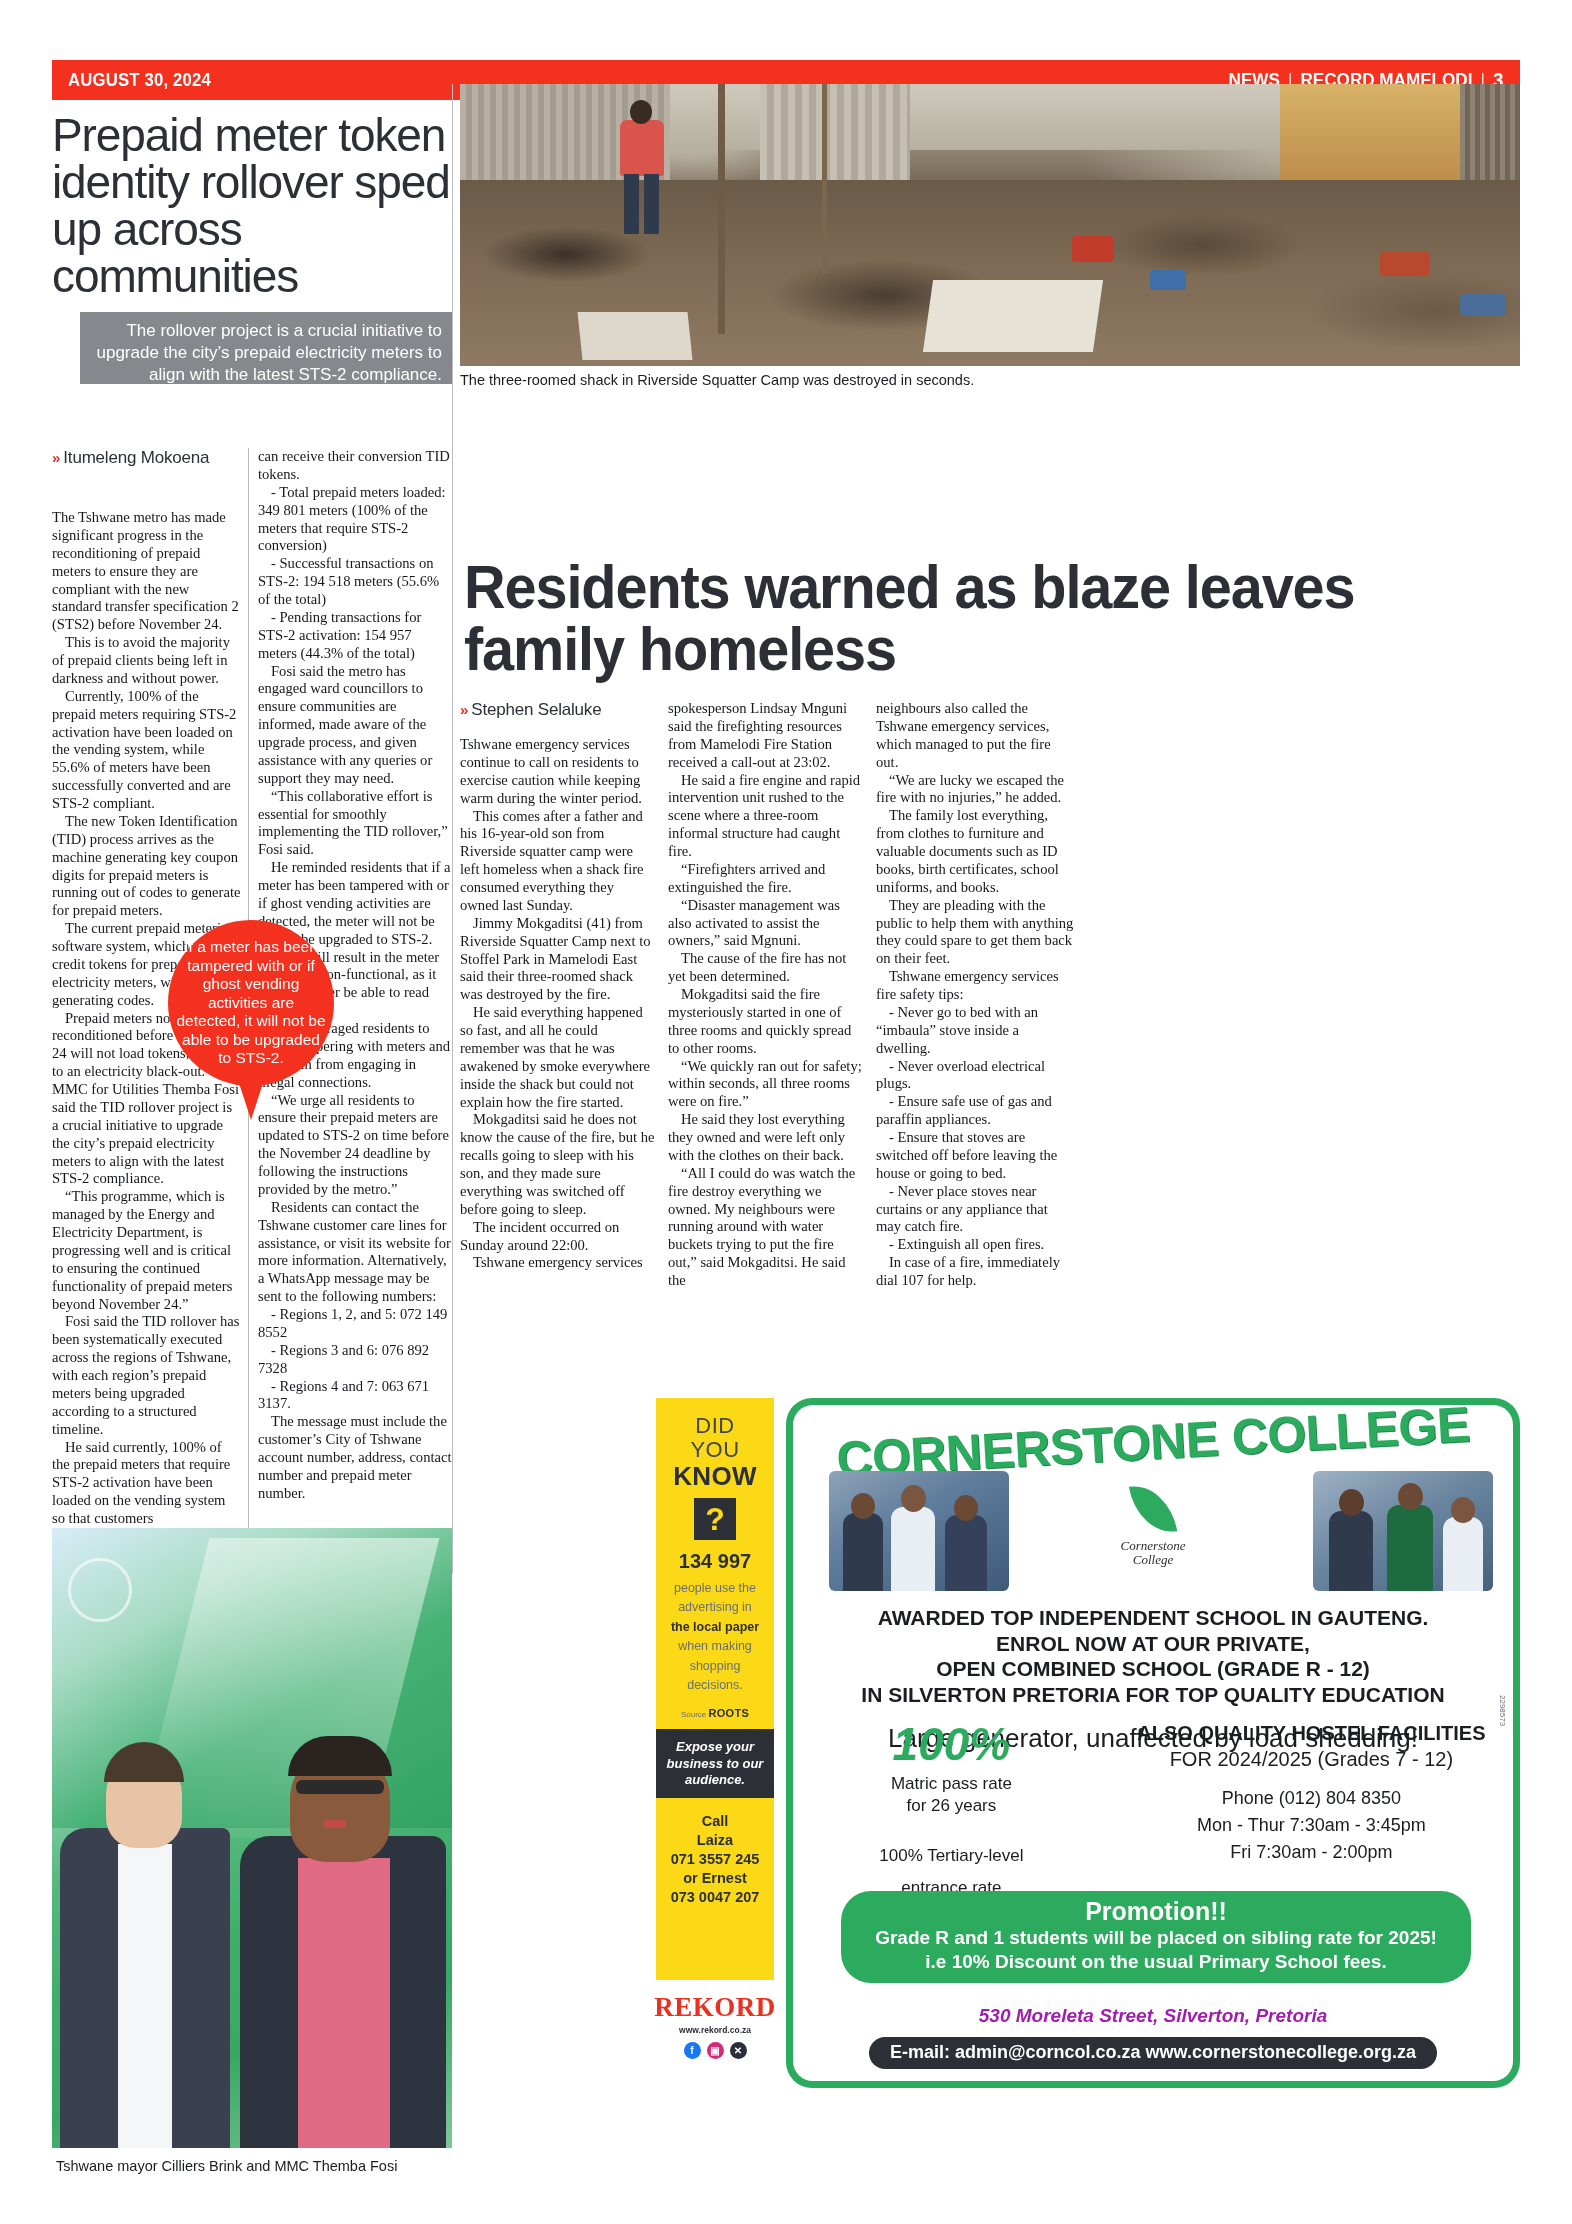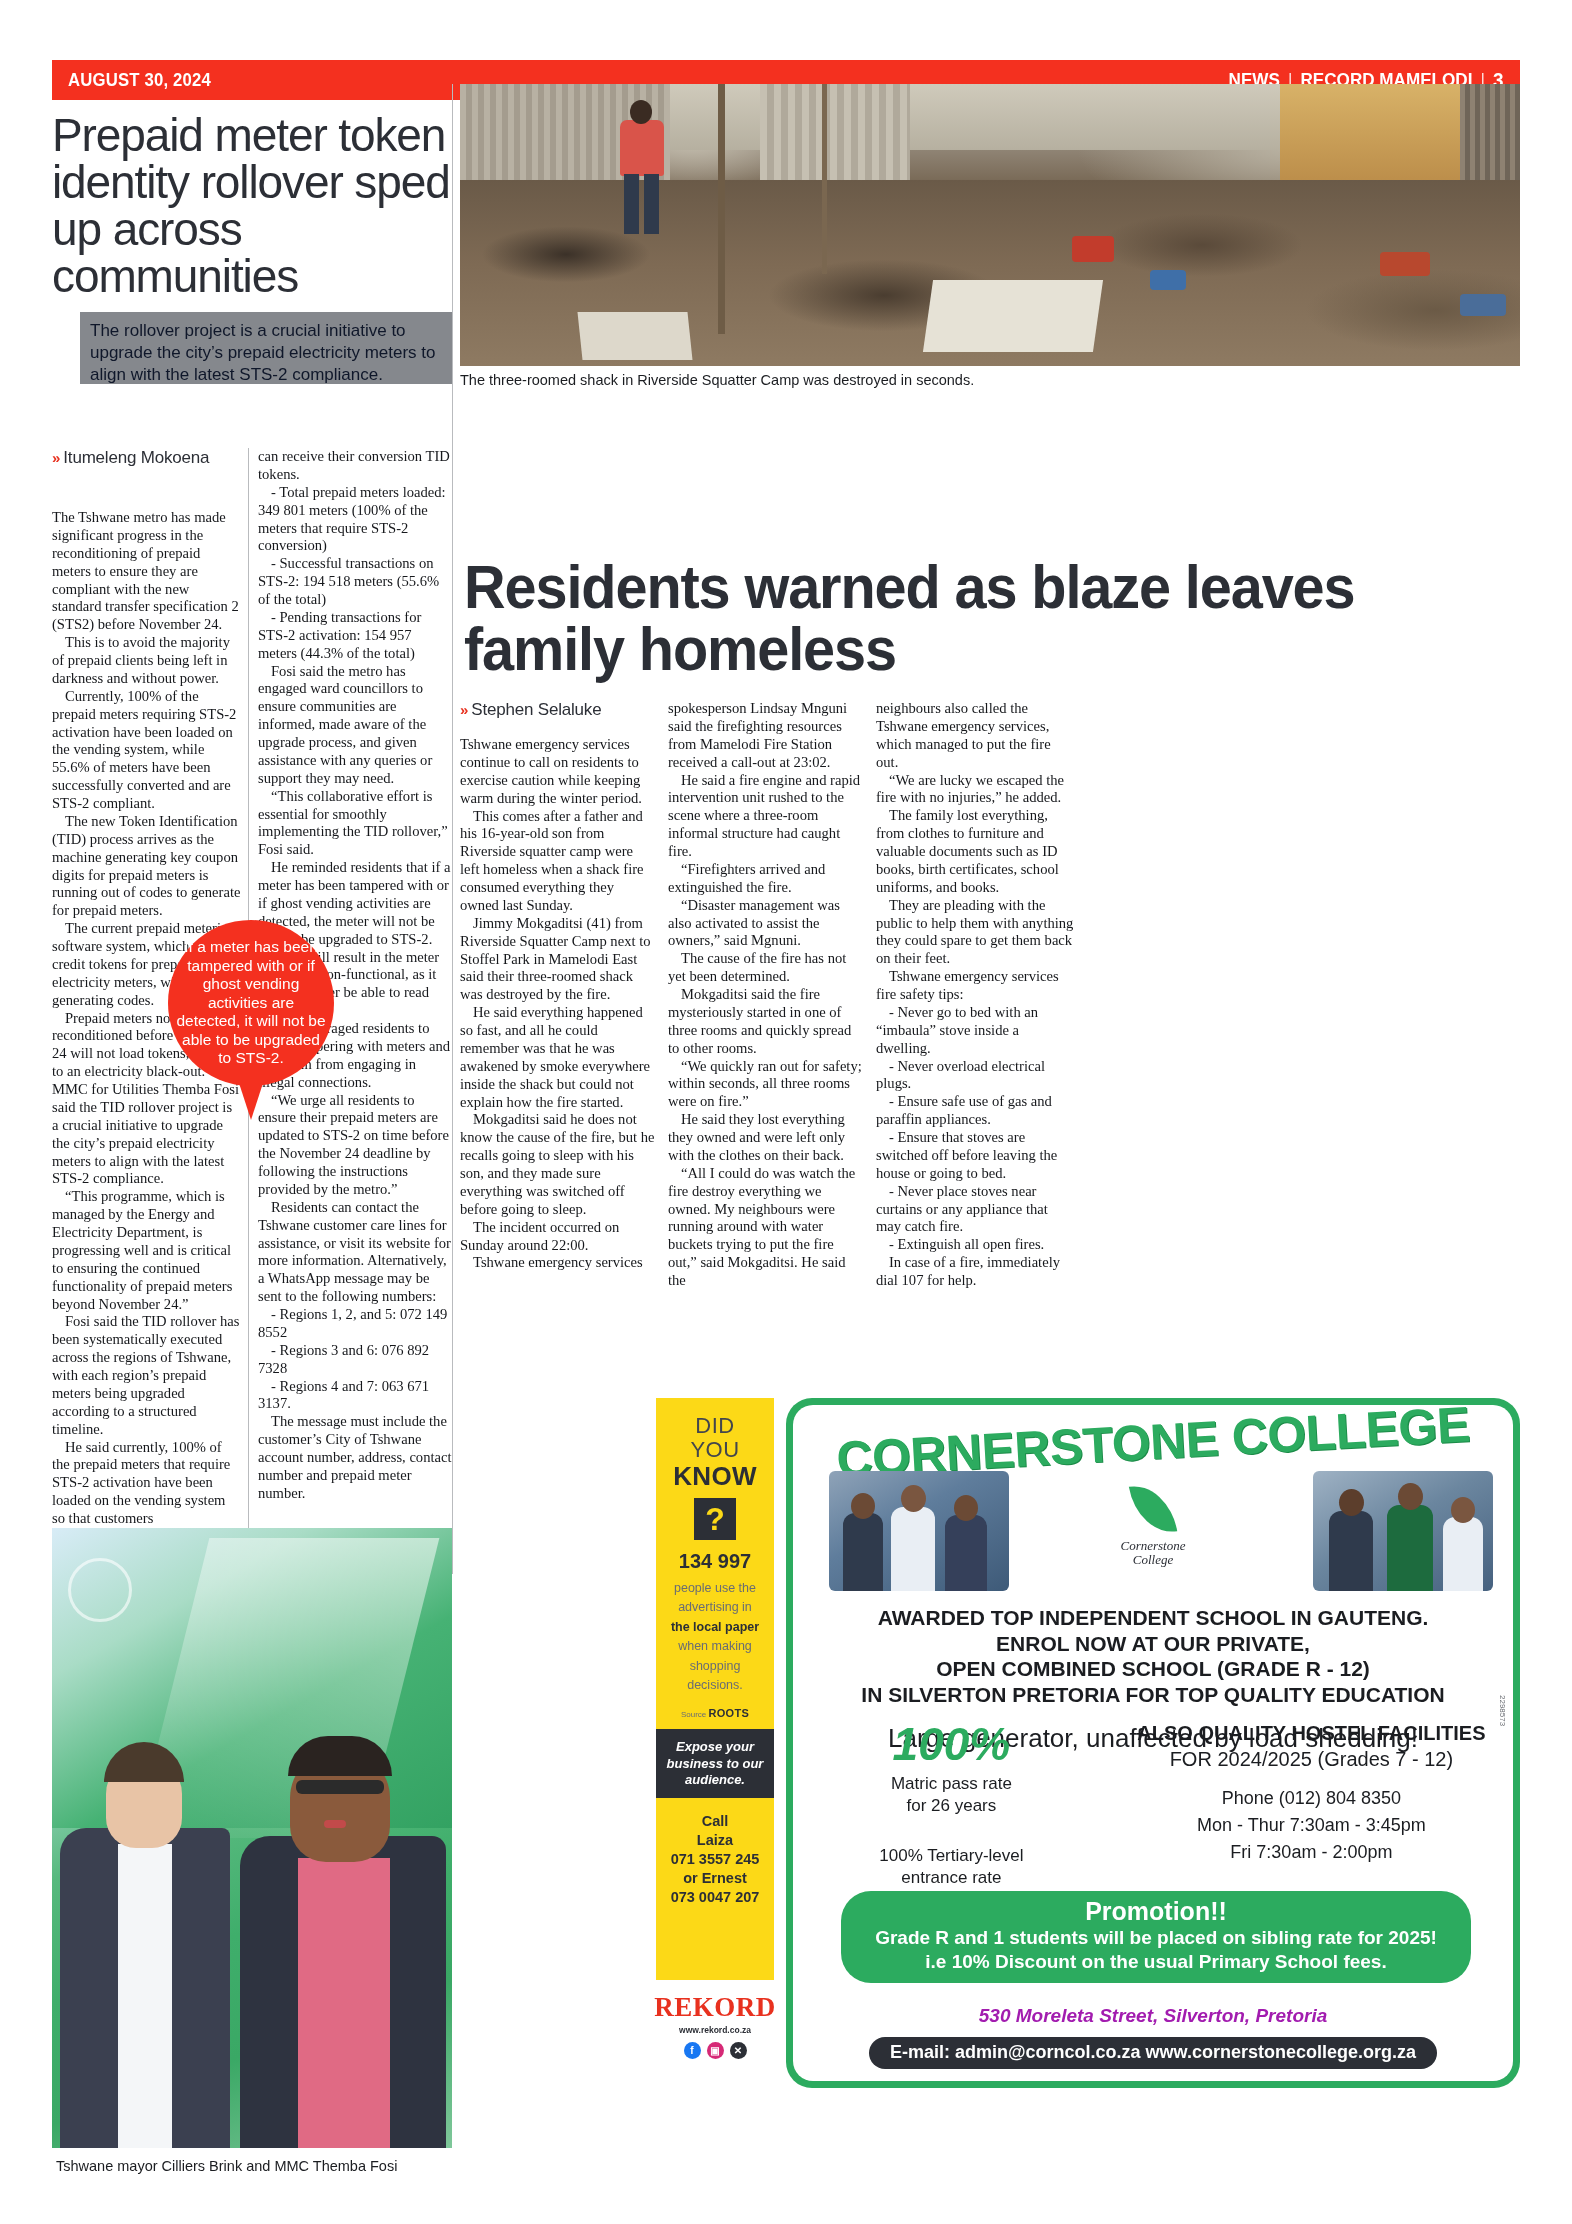--- a/index.html
+++ b/index.html
@@ -34,23 +34,23 @@
 
   
   .lead-headline{
     position:absolute; left:52px; top:112px; width:400px;
     font-family:"Liberation Sans", sans-serif;
     font-weight:normal; color:#2c2f36;
     font-size:46px; line-height:1.02; letter-spacing:-1.1px;
   }
   .lead-blurb{
     position:absolute; left:80px; top:312px; width:372px; height:72px;
-    background:#85888d; color:#0f172a;
-    font-family:"Liberation Sans", sans-serif;
-    font-size:17px; line-height:1.28; text-align:left;
+    background:#85888d; color:#ffffff;
+    font-family:"Liberation Sans", sans-serif;
+    font-size:17px; line-height:1.28; text-align:right;
     padding:8px 10px 0 10px;
   }
 
   
   .byline{
     font-family:"Liberation Sans", sans-serif;
     font-size:17px; color:#2c2f36; letter-spacing:-.2px;
     display:flex; align-items:baseline; gap:6px;
   }
   .byline .chev{ color:#e8311f; font-weight:bold; font-size:15px; letter-spacing:-3px;}
@@ -413,21 +413,21 @@
       <div class="corn-b1">IN SILVERTON PRETORIA FOR TOP QUALITY EDUCATION</div>
       <div class="corn-b2">Large generator, unaffected by load shedding!</div>
     </div>
 
     <div class="corn-cols">
       <div class="corn-c1">
         <div class="corn-100">100%</div>
         <div class="corn-sm">Matric pass rate</div>
         <div class="corn-sm" style="margin-top:0;">for 26 years</div>
         <div class="corn-sm" style="margin-top:28px;">100% Tertiary-level</div>
-        <div class="corn-sm" style="margin-top:0;text-align:center;">entrance rate</div>
+        <div class="corn-sm" style="margin-top:10px;text-align:center;">entrance rate</div>
       </div>
       <div class="corn-c2">
         <div class="corn-hostel">ALSO QUALITY HOSTEL FACILITIES</div>
         <div class="corn-hostel">
           <span>FOR 2024/2025</span><span> (Grades 7 - 12)</span>
         </div>
         <div class="corn-ph">Phone (012) 804 8350</div>
         <div class="corn-ph" style="margin-top:0;">Mon - Thur 7:30am - 3:45pm</div>
         <div class="corn-ph" style="margin-top:0;">Fri 7:30am - 2:00pm</div>
       </div>

